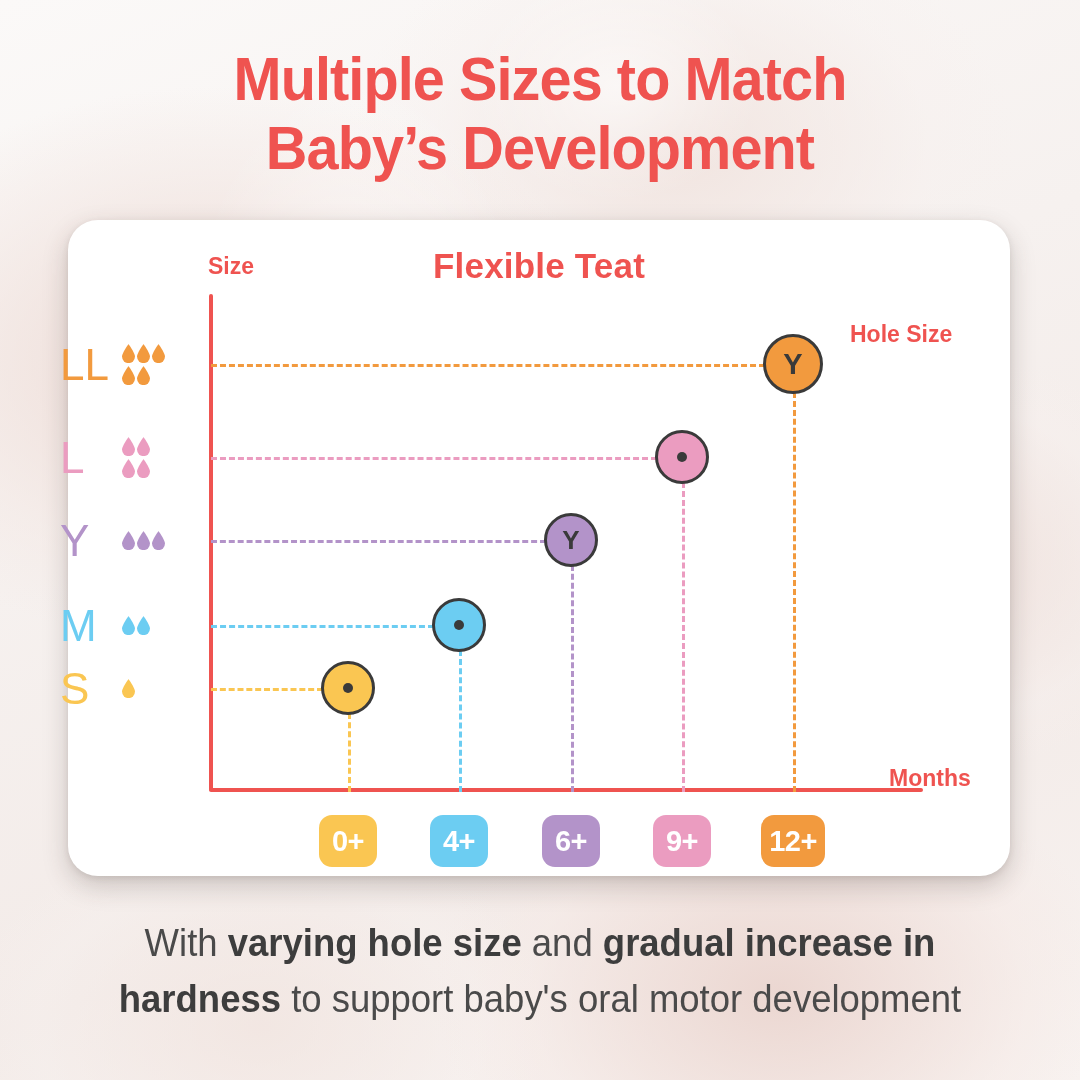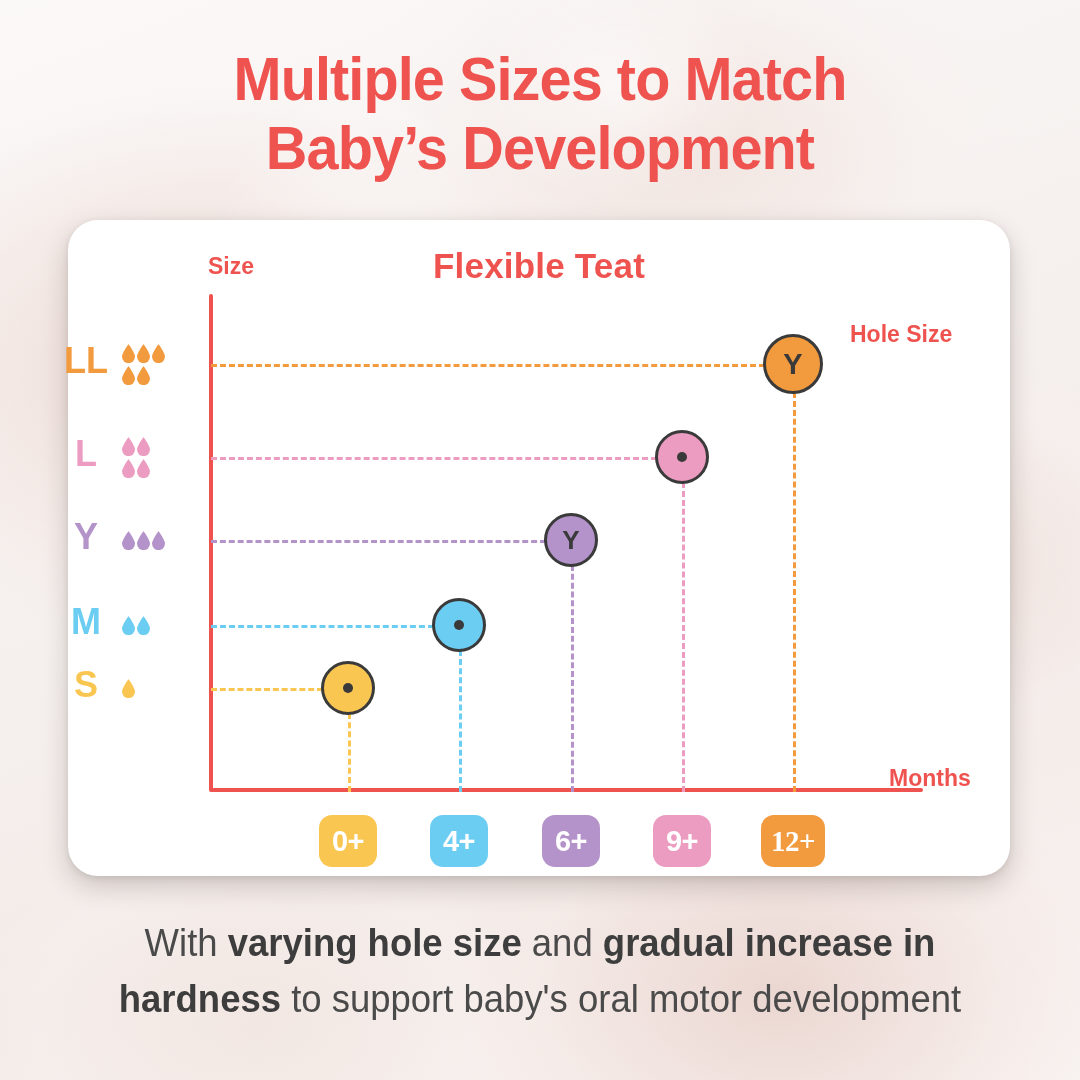--- a/index.html
+++ b/index.html
@@ -78,22 +78,22 @@
     position:absolute; left:141px; top:74px; width:4px; height:497px;
     background:#ef5350; border-radius:2px;
   }
   #x-axis {
     position:absolute; left:141px; top:568px; width:714px; height:4px;
     background:#ef5350; border-radius:2px;
   }
 
   
   .row-label {
-    position:absolute; font-weight:bold; font-size:36px;
-    width:52px; text-align:center;
+    position:absolute; font-weight:normal; font-size:44px;
+    width:52px; text-align:left;
   }
   .drops {
     position:absolute; width:56px;
     display:flex; flex-wrap:wrap; gap:3px 2px;
     justify-content:flex-start; align-items:center;
   }
   .drop {
     width:13px; height:19px; display:block;
   }
   .drop svg { display:block; width:13px; height:19px; }
@@ -279,20 +279,20 @@
         <div class="v-dash" style="border-left-color: rgb(250, 198, 82); left: 280px; top: 493px; height: 79px;"></div>
         <div class="marker" style="background: rgb(250, 198, 82); width: 54px; height: 54px; left: 253px; top: 441px;">
           <span class="dot"></span>
         </div>
       </div>
     <div id="months-container">
         <div class="month-badge" style="background: rgb(250, 198, 82); width: 58px; left: 251px; top: 595px;">0+</div>
         <div class="month-badge" style="background: rgb(108, 205, 242); width: 58px; left: 362px; top: 595px;">4+</div>
         <div class="month-badge" style="background: rgb(179, 147, 201); width: 58px; left: 474px; top: 595px;">6+</div>
         <div class="month-badge" style="background: rgb(235, 156, 192); width: 58px; left: 585px; top: 595px;">9+</div>
-        <div class="month-badge" style="background: rgb(242, 154, 62); width: 64px; left: 693px; top: 595px; font-family: Liberation Serif, serif;">12+</div>
+        <div class="month-badge" style="background: rgb(242, 154, 62); width: 64px; left: 693px; top: 595px;">12+</div>
       </div>
   </div>
 </div>
 
 <div id="caption">
   <span class="reg">With </span><b>varying hole size</b><span class="reg"> and </span><b>gradual increase in hardness</b><span class="reg"> to support baby's oral motor development</span>
 </div>
 
 </body></html>

